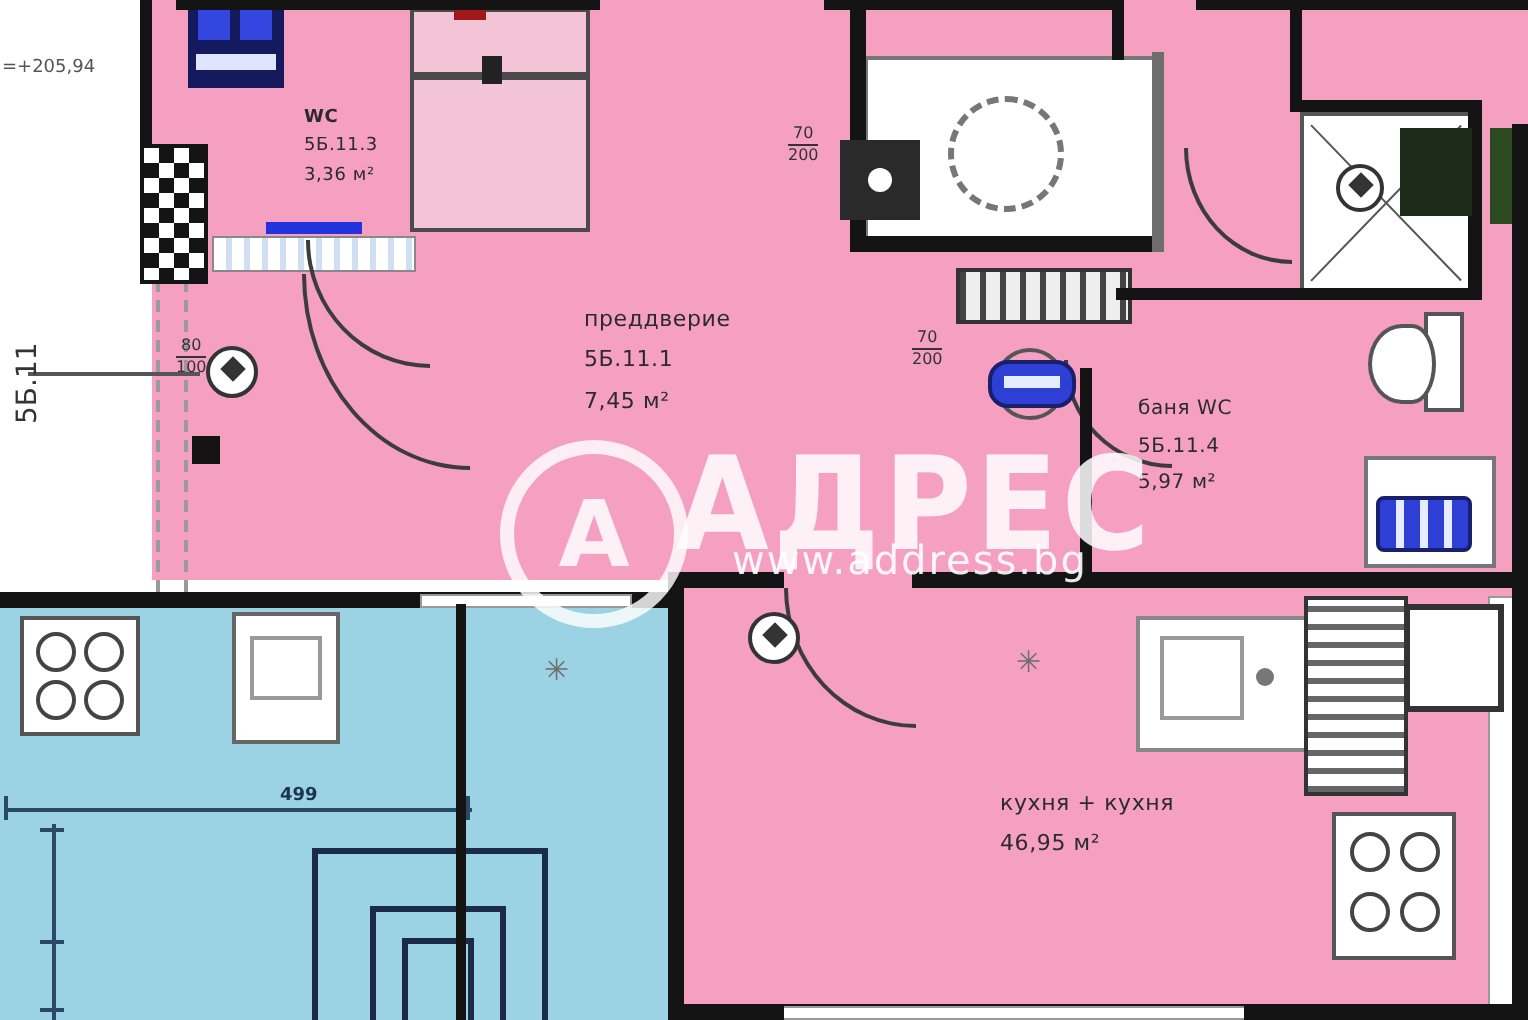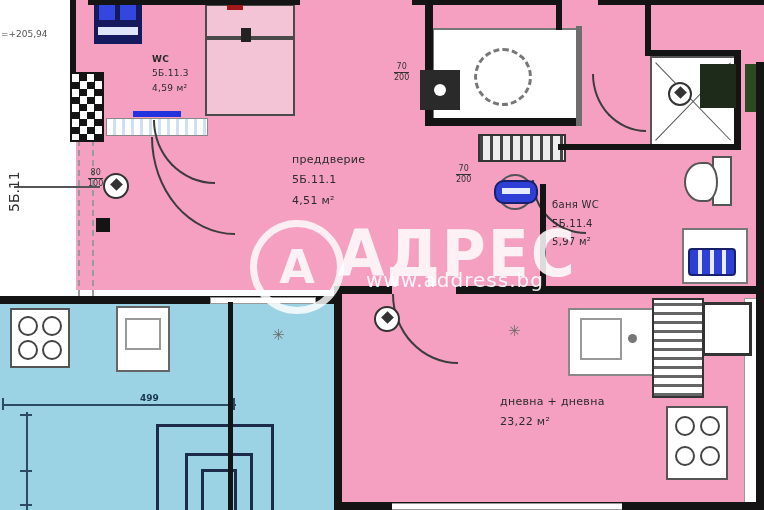--- a/index.html
+++ b/index.html
@@ -71,37 +71,37 @@
   <div class="abs wall" style="left:96px;top:218px;width:14px;height:14px"></div>
 
   <div class="abs" style="left:94px;top:0;width:48px;height:44px;background:#15195e;z-index:2">
     <div class="abs" style="left:5px;top:5px;width:16px;height:15px;background:#3347e0"></div>
     <div class="abs" style="left:26px;top:5px;width:16px;height:15px;background:#3347e0"></div>
     <div class="abs" style="left:4px;top:27px;width:40px;height:8px;background:#dfe5ff"></div>
   </div>
   <div class="abs room-label" style="left:152px;top:52px;font-size:9px;line-height:1.6">
     <div style="font-weight:bold">WC</div>
     <div>5Б.11.3</div>
-    <div>4,59 м²</div>
+    <div>3,36 м²</div>
   </div>
   <div class="abs" style="left:133px;top:111px;width:48px;height:6px;background:#2233dd;z-index:3"></div>
   <div class="abs stripe-soft" style="left:106px;top:118px;width:100px;height:16px"></div>
 
   <div class="abs" style="left:205px;top:4px;width:86px;height:30px;background:#f3c4d6;border:2px solid #4a4a4a;z-index:2"></div>
   <div class="abs" style="left:205px;top:38px;width:86px;height:74px;background:#f3c4d6;border:2px solid #4a4a4a;z-index:2"></div>
   <div class="abs" style="left:241px;top:28px;width:10px;height:14px;background:#222;z-index:3"></div>
   <div class="abs" style="left:227px;top:0;width:16px;height:10px;background:#a01818;z-index:3"></div>
   <div class="abs arc arc-bl" style="left:153px;top:120px;width:60px;height:62px"></div>
 
   <div class="abs arc arc-bl" style="left:151px;top:137px;width:82px;height:96px"></div>
 
   <div class="abs room-label" style="left:292px;top:150px;font-size:11px">
     <div>преддверие</div>
     <div>5Б.11.1</div>
-    <div>4,51 м²</div>
+    <div>7,45 м²</div>
   </div>
 
   <div class="abs wall" style="left:88px;top:0;width:212px;height:5px"></div>
   <div class="abs wall" style="left:412px;top:0;width:146px;height:5px"></div>
   <div class="abs wall" style="left:598px;top:0;width:166px;height:5px"></div>
   <div class="abs wall" style="left:425px;top:0;width:8px;height:126px"></div>
   <div class="abs wall" style="left:556px;top:0;width:6px;height:30px"></div>
 
   <div class="abs whitebox" style="left:432px;top:28px;width:146px;height:92px"></div>
   <div class="abs" style="left:474px;top:48px;width:52px;height:52px;border:3px dashed #777;border-radius:50%;z-index:2"></div>
@@ -138,39 +138,39 @@
     </div>
   <div class="abs" style="left:497px;top:174px;width:32px;height:32px;border:2px solid #555;border-radius:50%;z-index:2"></div>
   <div class="abs arc arc-bl" style="left:532px;top:180px;width:52px;height:52px"></div>
   <div class="abs door-label" style="left:456px;top:164px">
     <div class="dl-top">70</div>
     <div>200</div>
   </div>
 
   <div class="abs whitebox" style="left:682px;top:228px;width:62px;height:52px"></div>
   <div class="abs boiler" style="left:688px;top:248px;width:44px;height:24px;border-radius:4px;background:repeating-linear-gradient(90deg,#2d3fd4 0 8px,#e6ebff 8px 12px)"></div>
-  <div class="abs room-label" style="left:552px;top:196px;font-size:10px">
+  <div class="abs room-label" style="left:569px;top:196px;font-size:10px">
     <div>баня WC</div>
     <div>5Б.11.4</div>
     <div>5,97 м²</div>
   </div>
 
   <div class="abs wall" style="left:334px;top:286px;width:58px;height:8px"></div>
   <div class="abs wall" style="left:456px;top:286px;width:308px;height:8px"></div>
   <div class="abs wall" style="left:334px;top:286px;width:8px;height:224px"></div>
   <div class="abs arc arc-bl" style="left:392px;top:294px;width:64px;height:68px"></div>
   <div class="abs marker" style="left:374px;top:306px;width:22px;height:22px">
     <div class="marker-core"></div>
   </div>
   <div class="abs vent" style="left:272px;top:326px">✳</div>
   <div class="abs vent" style="left:508px;top:322px">✳</div>
 
   <div class="abs room-label" style="left:500px;top:392px;font-size:11px">
-    <div>дневна + дневна</div>
-    <div>23,22 м²</div>
+    <div>кухня + кухня</div>
+    <div>46,95 м²</div>
   </div>
   <div class="abs whitebox" style="left:568px;top:308px;width:84px;height:64px;border-color:#888">
     <div class="abs" style="left:10px;top:8px;width:38px;height:38px;border:2px solid #999"></div>
     <div class="abs" style="left:58px;top:24px;width:9px;height:9px;background:#777;border-radius:50%"></div>
   </div>
   <div class="abs stripe-h" style="left:652px;top:298px;width:48px;height:96px"></div>
   <div class="abs" style="left:702px;top:302px;width:44px;height:48px;background:#fff;border:3px solid #333;z-index:2"></div>
   <div class="abs whitebox" style="left:666px;top:406px;width:58px;height:70px;border-color:#555">
     <span class="burner" style="left:7px;top:8px"></span>
     <span class="burner" style="left:32px;top:8px"></span>

